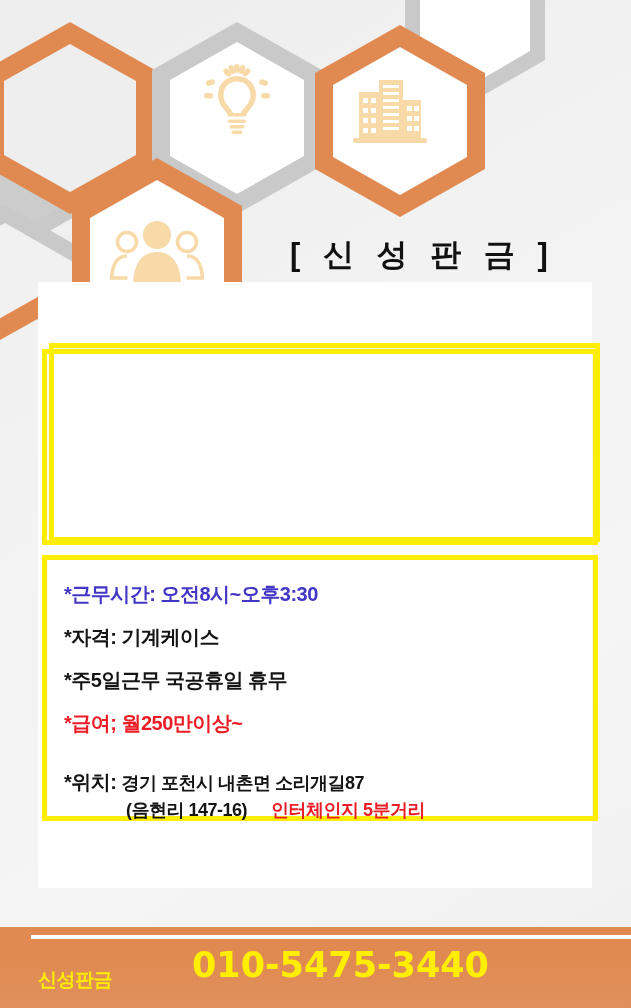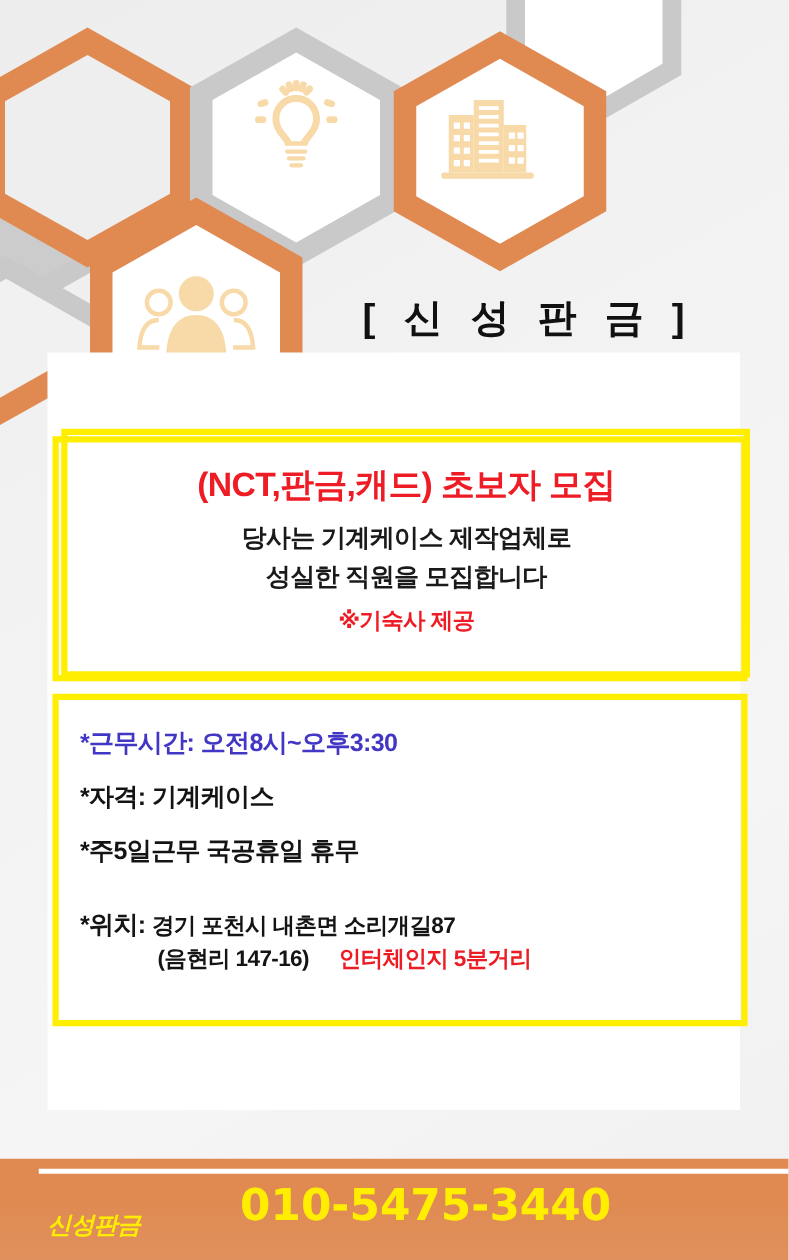--- a/index.html
+++ b/index.html
@@ -131,21 +131,21 @@
     background:linear-gradient(180deg,#e08a52 0%,#e08a52 40%,#e0905c 100%);
     z-index:7;
   }
   .bar-rule{
     position:absolute; left:31px; top:8px;
     width:600px; height:4px; background:#ffffff;
   }
   .bar-brand{
     position:absolute; left:38px; top:40px;
     font-size:19px; font-weight:bold; color:#ffee00;
-    letter-spacing:-0.5px; white-space:nowrap;font-style:italic;
+    letter-spacing:-0.5px; white-space:nowrap;
   }
   .bar-phone{
     position:absolute; left:160px; top:18px;
     font-size:35px; font-weight:bold; color:#ffee00;
     letter-spacing:0px; white-space:nowrap;
     font-family:"DejaVu Sans",sans-serif;
     margin-left:32px;
   }
 </style>
 </head>
@@ -258,33 +258,28 @@
     </svg>
   </div>
 
   <div class="card"></div>
 
   <div class="brand-title">[ 신 성 판 금 ]</div>
 
   <div class="frame f1-outer"></div>
   <div class="frame f1-inner"></div>
 
-  <div class="box1">
-    <div class="headline">(NCT,판금,캐드) 초보자 모집</div>
-    <div class="sub1">당사는 기계케이스 제작업체로</div>
-    <div class="sub2">성실한 직원을 모집합니다</div>
-    <div class="note">※기숙사 제공</div>
-  </div>
 
   <div class="frame f2-outer"></div>
 
   <div class="box2">
     <div class="line hours">*근무시간: 오전8시~오후3:30</div>
     <div class="line">*자격: 기계케이스</div>
     <div class="line">*주5일근무 국공휴일 휴무</div>
+    <div class="line pay">*급여; 월250만이상~</div>
     <div class="line loc">
       <span class="loc-label">*위치:</span>
       <span class="loc-addr">경기 포천시 내촌면 소리개길87</span>
     </div>
     <div class="loc-line2">
       <span>(음현리 147-16)</span><span class="loc-hl">인터체인지 5분거리</span>
     </div>
   </div>
 
   <div class="footnote">

